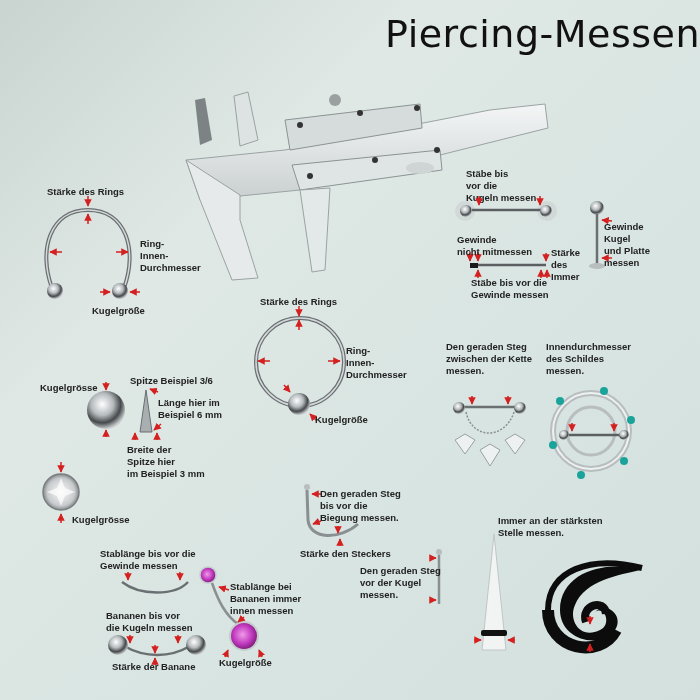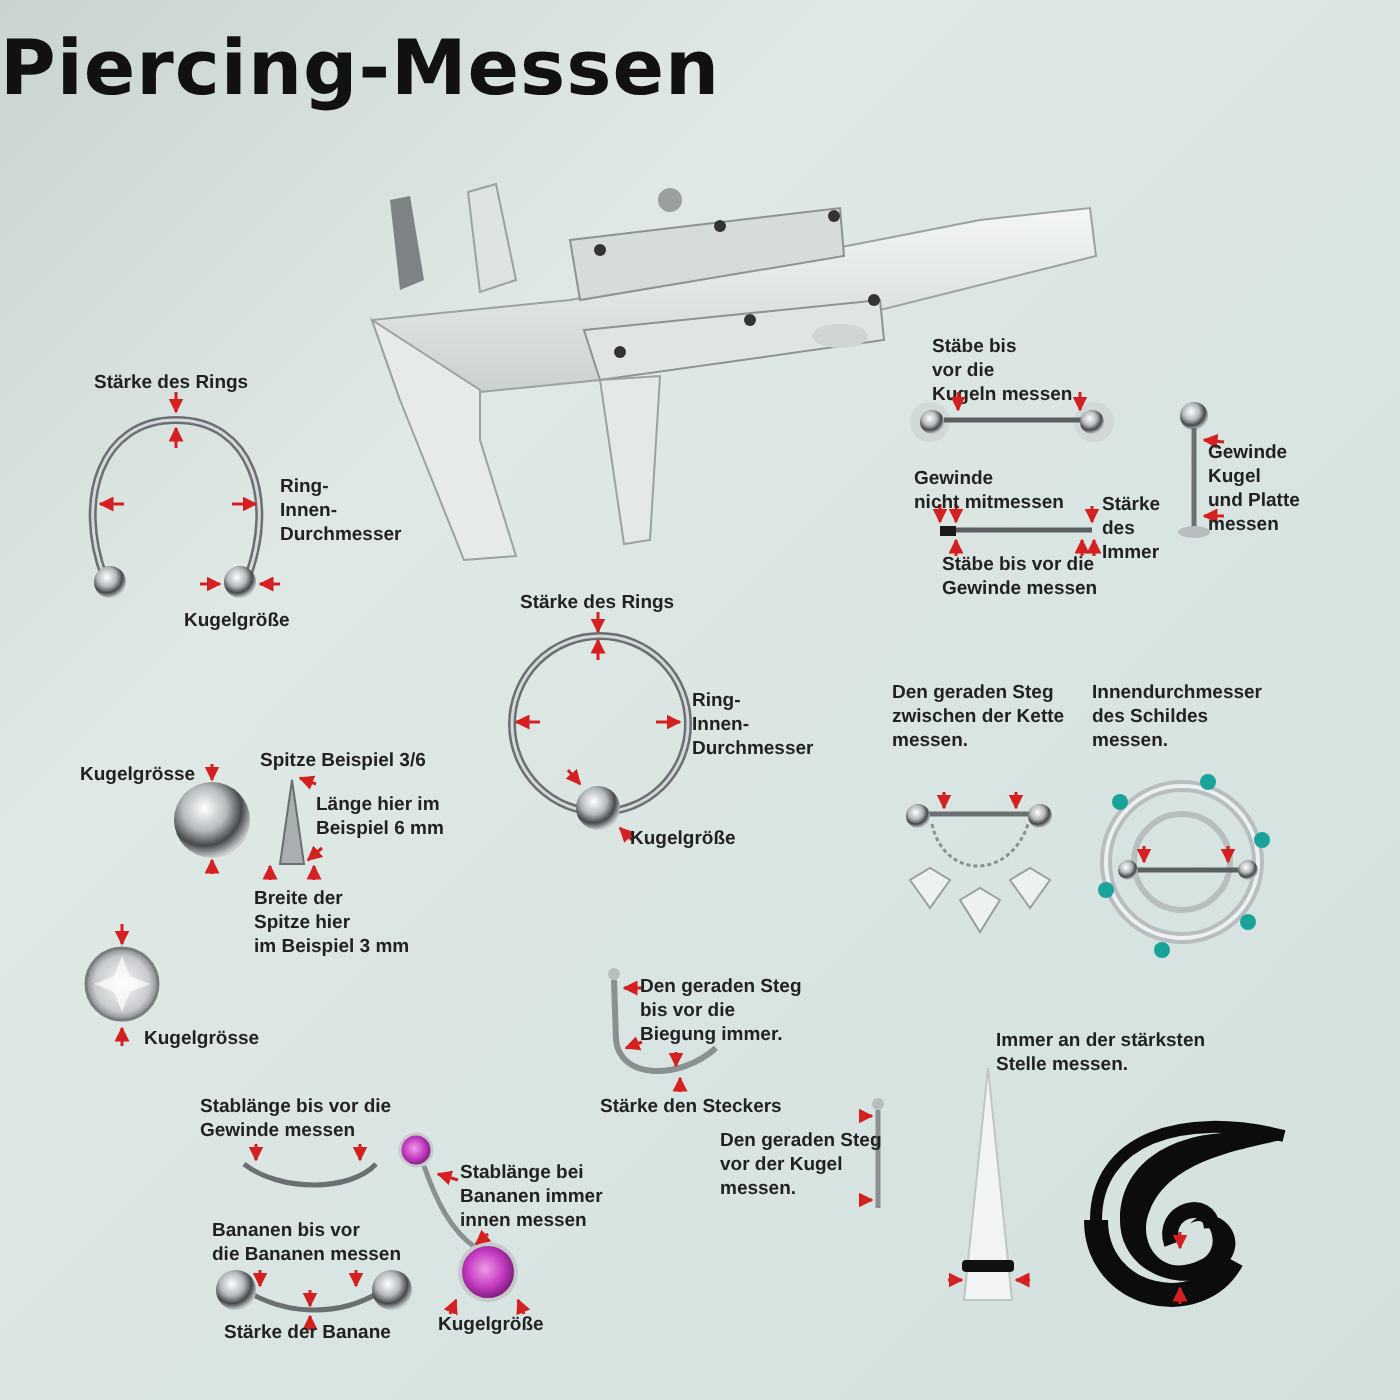--- a/index.html
+++ b/index.html
@@ -1,21 +1,21 @@
 <!DOCTYPE html>
 <html><head>
 <meta charset="utf-8">
 <style>
   html,body{margin:0;padding:0;}
   body{width:700px;height:700px;overflow:hidden;position:relative;
        background:linear-gradient(135deg,#c9d4d1 0%,#dfe8e5 30%,#d9e5e2 60%,#d3e0dd 100%);
        font-family:"Liberation Sans",sans-serif;color:#1c1c1c;}
   .abs{position:absolute;}
-  .title{left:0;top:12px;width:700px;text-align:left;font-family:"DejaVu Sans",sans-serif;
-         font-weight:bold;font-size:38px;letter-spacing:0.5px;color:#111;}
+  .title{left:0;top:12px;width:700px;text-align:right;font-family:"DejaVu Sans",sans-serif;
+         font-weight:normal;font-size:38px;letter-spacing:0.5px;color:#111;}
   .lbl{position:absolute;font-size:9.5px;font-weight:bold;line-height:12px;color:#222;white-space:nowrap;}
   .c{}
   svg{position:absolute;overflow:visible;}
 </style>
 </head>
 <body>
 
 <svg width="0" height="0" style="position:absolute">
   <defs>
     <radialGradient id="ballG" cx="40%" cy="35%" r="65%">
@@ -239,38 +239,38 @@
     <line x1="340" y1="546" x2="340" y2="539" stroke="#d42020" stroke-width="1.5" marker-end="url(#ar)"></line>
 
     <circle cx="439" cy="552" r="3" fill="#b8bdbf"></circle>
     <line x1="439" y1="555" x2="439" y2="604" stroke="#8a8f91" stroke-width="2.5"></line>
     <line x1="430" y1="558" x2="436" y2="558" stroke="#d42020" stroke-width="1.5" marker-end="url(#ar)"></line>
     <line x1="430" y1="600" x2="436" y2="600" stroke="#d42020" stroke-width="1.5" marker-end="url(#ar)"></line>
   </svg>
   <div class="lbl c" style="left:320px;top:488px;width:80px">
     <div>Den geraden Steg</div>
     <div>bis vor die</div>
-    <div>Biegung immer.</div>
+    <div>Biegung messen.</div>
   </div>
   <div class="lbl" style="left:300px;top:548px">Stärke den Steckers</div>
   <div class="lbl c" style="left:360px;top:565px;width:76px">
     <div>Den geraden Steg</div>
     <div>vor der Kugel</div>
     <div>messen.</div>
   </div>
 </div>
 
 <div>
   <div class="lbl c" style="left:100px;top:548px;width:110px">
     <div>Stablänge bis vor die</div>
     <div>Gewinde messen</div>
   </div>
   <div class="lbl c" style="left:106px;top:610px;width:100px">
     <div>Bananen bis vor</div>
-    <div>die Bananen messen</div>
+    <div>die Kugeln messen</div>
   </div>
   <svg style="left:0;top:0" width="700" height="700">
     <path d="M122,582 C140,596 175,596 188,582" fill="none" stroke="#6a6f71" stroke-width="2.5"></path>
     <line x1="128" y1="572" x2="128" y2="580" stroke="#d42020" stroke-width="1.5" marker-end="url(#ar)"></line>
     <line x1="180" y1="572" x2="180" y2="580" stroke="#d42020" stroke-width="1.5" marker-end="url(#ar)"></line>
 
     <path d="M124,646 C145,658 170,658 190,646" fill="none" stroke="#6a6f71" stroke-width="2.5"></path>
     <circle cx="118" cy="645" r="10" fill="url(#ballG)"></circle>
     <circle cx="196" cy="645" r="10" fill="url(#ballG)"></circle>
     <line x1="130" y1="635" x2="130" y2="643" stroke="#d42020" stroke-width="1.5" marker-end="url(#ar)"></line>

